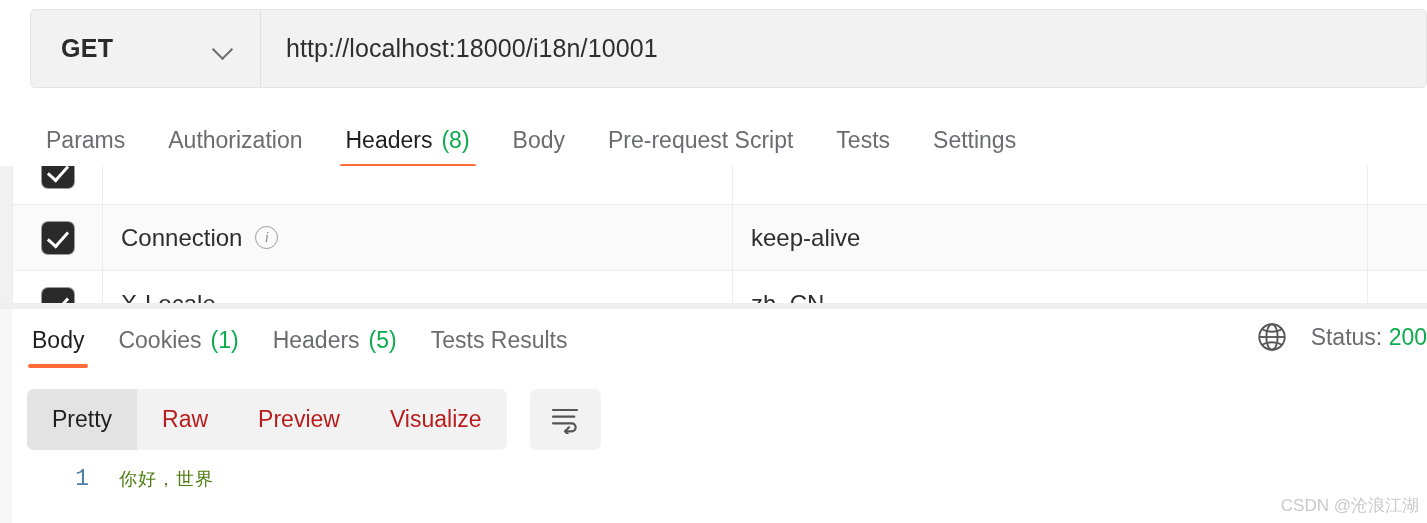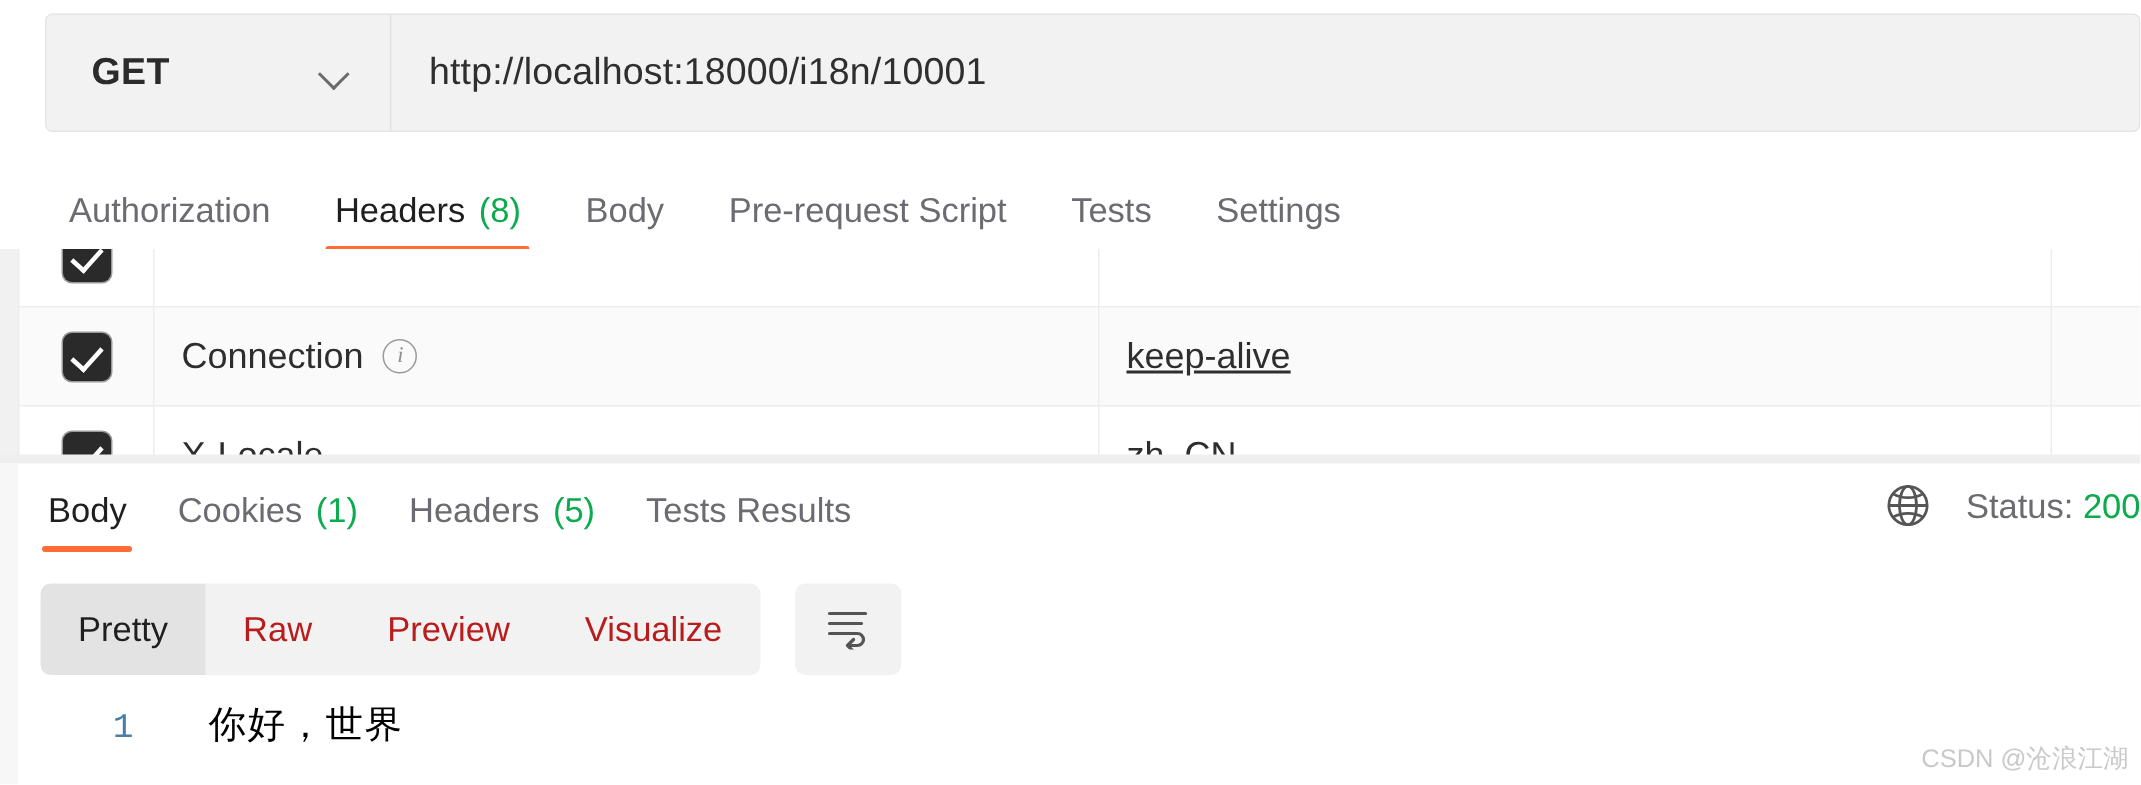--- a/index.html
+++ b/index.html
@@ -88,21 +88,21 @@
     table-layout: fixed;
   }
   .htable td {
     border: 1px solid #ededed;
     height: 66px; padding: 16px 18px;
     font-size: 24px; color: #2e2e2e; vertical-align: middle;
   }
   .htable tr.alt td { background: #fafafa; }
   .col-chk  { width: 90px; padding: 0 !important; text-align: center; }
   .col-key  { width: 630px; }
-  .col-val  { width: 635px; text-decoration: underline; }
+  .col-val  { width: 635px; }
   .col-desc { width: 60px; }
 
   .cbox {
     display: inline-block; width: 32px; height: 32px;
     background: #2a2a2a; border-radius: 6px;
     position: relative; vertical-align: middle;
     box-shadow: 0 0 0 1px #9a9a9a;
     cursor: pointer;
   }
   .cbox::after {
@@ -191,21 +191,21 @@
   }
 
   
   .code-area { position: absolute; left: 27px; top: 466px; width: 1200px; }
   .code-line { display: flex; align-items: baseline; }
   .lnum {
     width: 62px; text-align: right; color: #4a7fa5; font-size: 23px;
     font-family: "Liberation Mono", monospace;
   }
   .ltext {
-    margin-left: 50px; font-size: 25px; color: #000000;
+    margin-left: 30px; font-size: 18px; color: #4d7c0f;
     font-family: "Liberation Serif", serif; letter-spacing: 1px;
   }
 
   .watermark {
     position: absolute; right: 8px; bottom: 6px;
     font-size: 17px; color: #c9c9c9; white-space: nowrap;
   }
 </style>
 </head>
 <body>
@@ -216,20 +216,23 @@
     <div class="method-box">
       <span class="method-label">GET</span>
       <span class="chev"></span>
     </div>
     <div class="url-input-wrap">
       <span class="url-text">http://localhost:18000/i18n/10001</span>
     </div>
   </div>
 
   <div class="req-tabs">
+    <div class="rtab">
+      <span>Params</span>
+    </div>
     <div class="rtab">
       <span>Authorization</span>
     </div>
     <div class="rtab active">
       <span>Headers</span>
       <span class="count">(8)</span>
     </div>
     <div class="rtab">
       <span>Body</span>
     </div>

